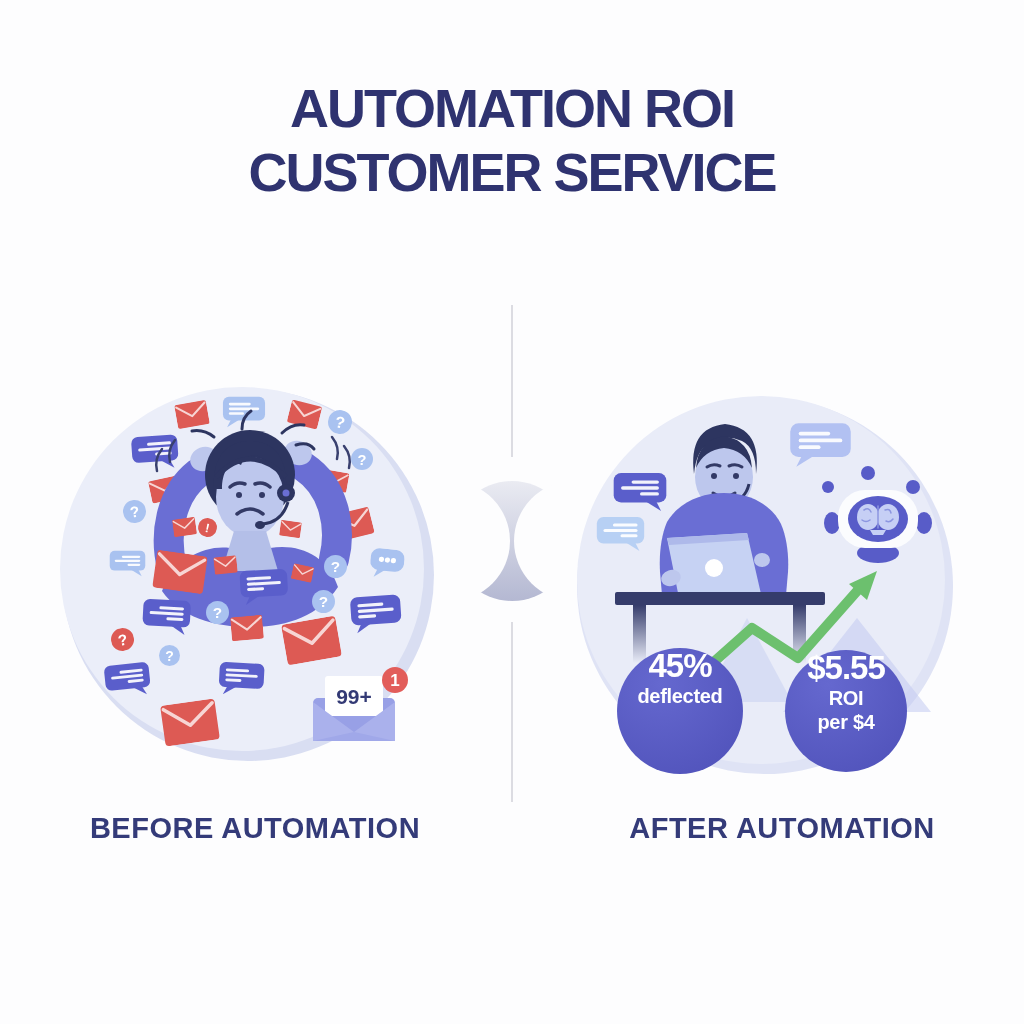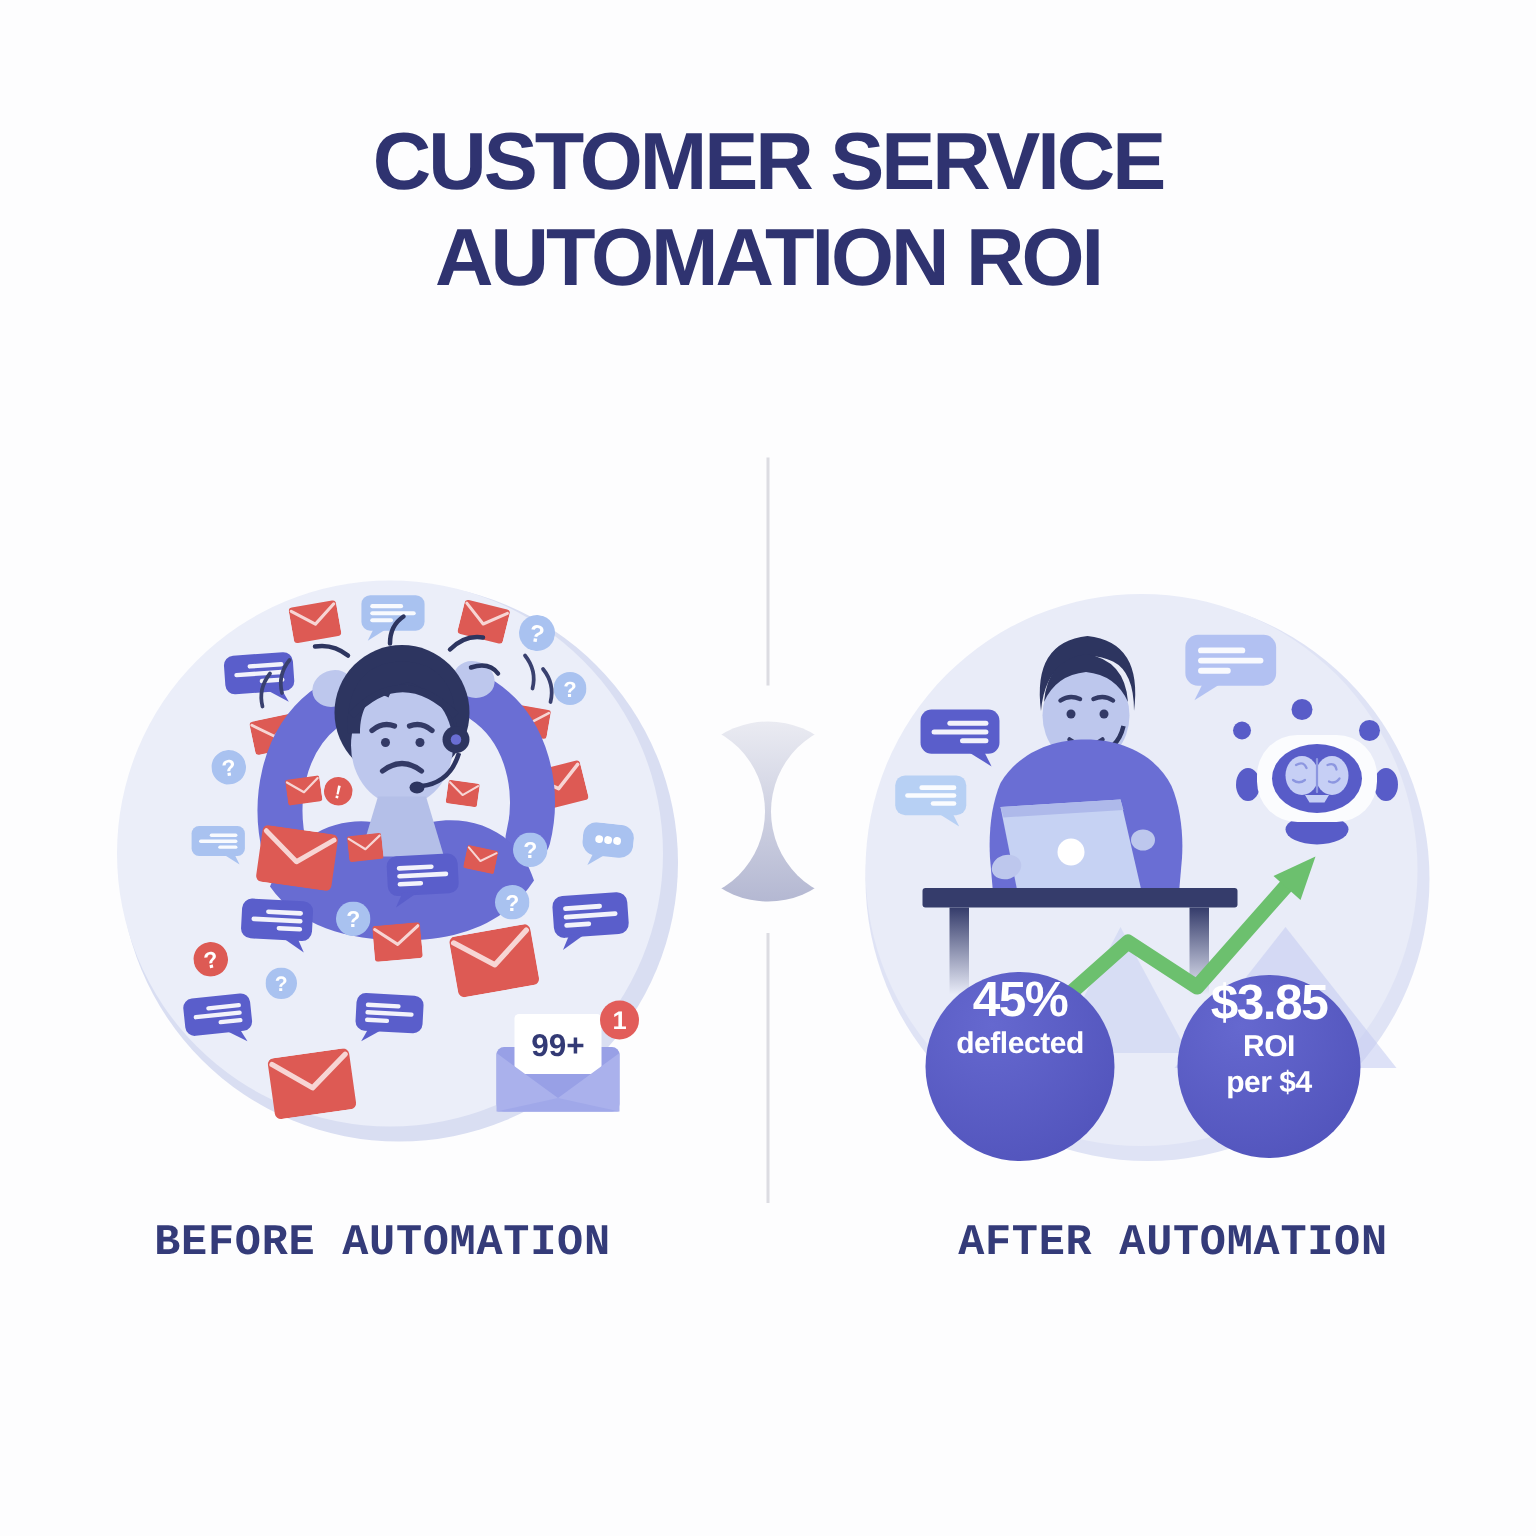--- a/index.html
+++ b/index.html
@@ -8,26 +8,26 @@
   .abs{position:absolute;}
   
   .title{left:0;top:76px;width:1024px;text-align:center;color:#2f3370;
          font-weight:700;font-size:54px;line-height:64px;letter-spacing:-2px;}
   
   .divider-line{width:2px;background:#dcdce2;left:511px;}
   .divider-top{top:305px;height:152px;}
   .divider-bottom{top:622px;height:180px;}
   
   .panel{width:400px;}
-  .panel-left{left:64px;top:385px;height:395px;text-decoration:underline;}
+  .panel-left{left:46px;top:385px;height:395px;text-decoration:underline;}
   .panel-right{left:575px;top:390px;height:400px;}
   .panel svg{position:absolute;left:0;top:0;}
   
   .panel-label{top:812px;text-align:center;color:#343b79;font-weight:700;
-               font-size:29px;letter-spacing:0.5px;font-family:Liberation Mono, monospace;}
+               font-size:29px;letter-spacing:0.5px;}
   .label-before{left:55px;width:400px;}
   .label-after{left:577px;width:410px;}
   
   .stat-circle{border-radius:50%;color:#fff;display:flex;flex-direction:column;
                align-items:center;justify-content:flex-start;text-align:center;
                background:radial-gradient(circle at 35% 28%, #6568cf, #4e50b8);}
   .stat-1{left:617px;top:648px;width:126px;height:126px;}
   .stat-2{left:785px;top:650px;width:122px;height:122px;}
   .stat-value{font-weight:700;font-size:33px;line-height:36px;letter-spacing:-1px;}
   .stat-label{font-weight:700;font-size:20px;line-height:24px;letter-spacing:-0.3px;}
@@ -61,22 +61,22 @@
       <circle cx="23" cy="11" r="2.6" fill="#ffffff"></circle>
     </symbol>
     <symbol id="sym-alert" viewBox="0 0 20 20">
       <circle cx="10" cy="10" r="10" fill="currentColor"></circle>
       <text x="10" y="15" text-anchor="middle" font-size="13" font-weight="bold" fill="#ffffff">!</text>
     </symbol>
   </defs>
 </svg>
 
 <div class="abs title">
+  <div>AUTOMATION ROI</div>
   <div>CUSTOMER SERVICE</div>
-  <div>AUTOMATION ROI</div>
 </div>
 
 <div class="abs divider-line divider-top"></div>
 <div class="abs divider-line divider-bottom"></div>
 <svg class="abs" style="left:448px;top:467px" width="128" height="148" viewBox="0 0 128 148">
   <defs>
     <linearGradient id="divGrad" x1="0" y1="0" x2="0" y2="1">
       <stop offset="0" stop-color="#eaebf2"></stop>
         <stop offset="1" stop-color="#b4b8d2"></stop>
     </linearGradient>
@@ -251,19 +251,19 @@
       <polygon points="302,181 292,210 274,194" fill="#6cc06e"></polygon>
     </g>
   </svg>
 </div>
 
 <div class="abs stat-circle stat-1">
   <div class="stat-value">45%</div>
   <div class="stat-label">deflected</div>
 </div>
 <div class="abs stat-circle stat-2">
-  <div class="stat-value">$3.85</div>
+  <div class="stat-value">$5.55</div>
   <div class="stat-label">ROI</div>
   <div class="stat-label">per $4</div>
 </div>
 
 <div class="abs panel-label label-before">BEFORE AUTOMATION</div>
 <div class="abs panel-label label-after">AFTER AUTOMATION</div>
 
 </body></html>

